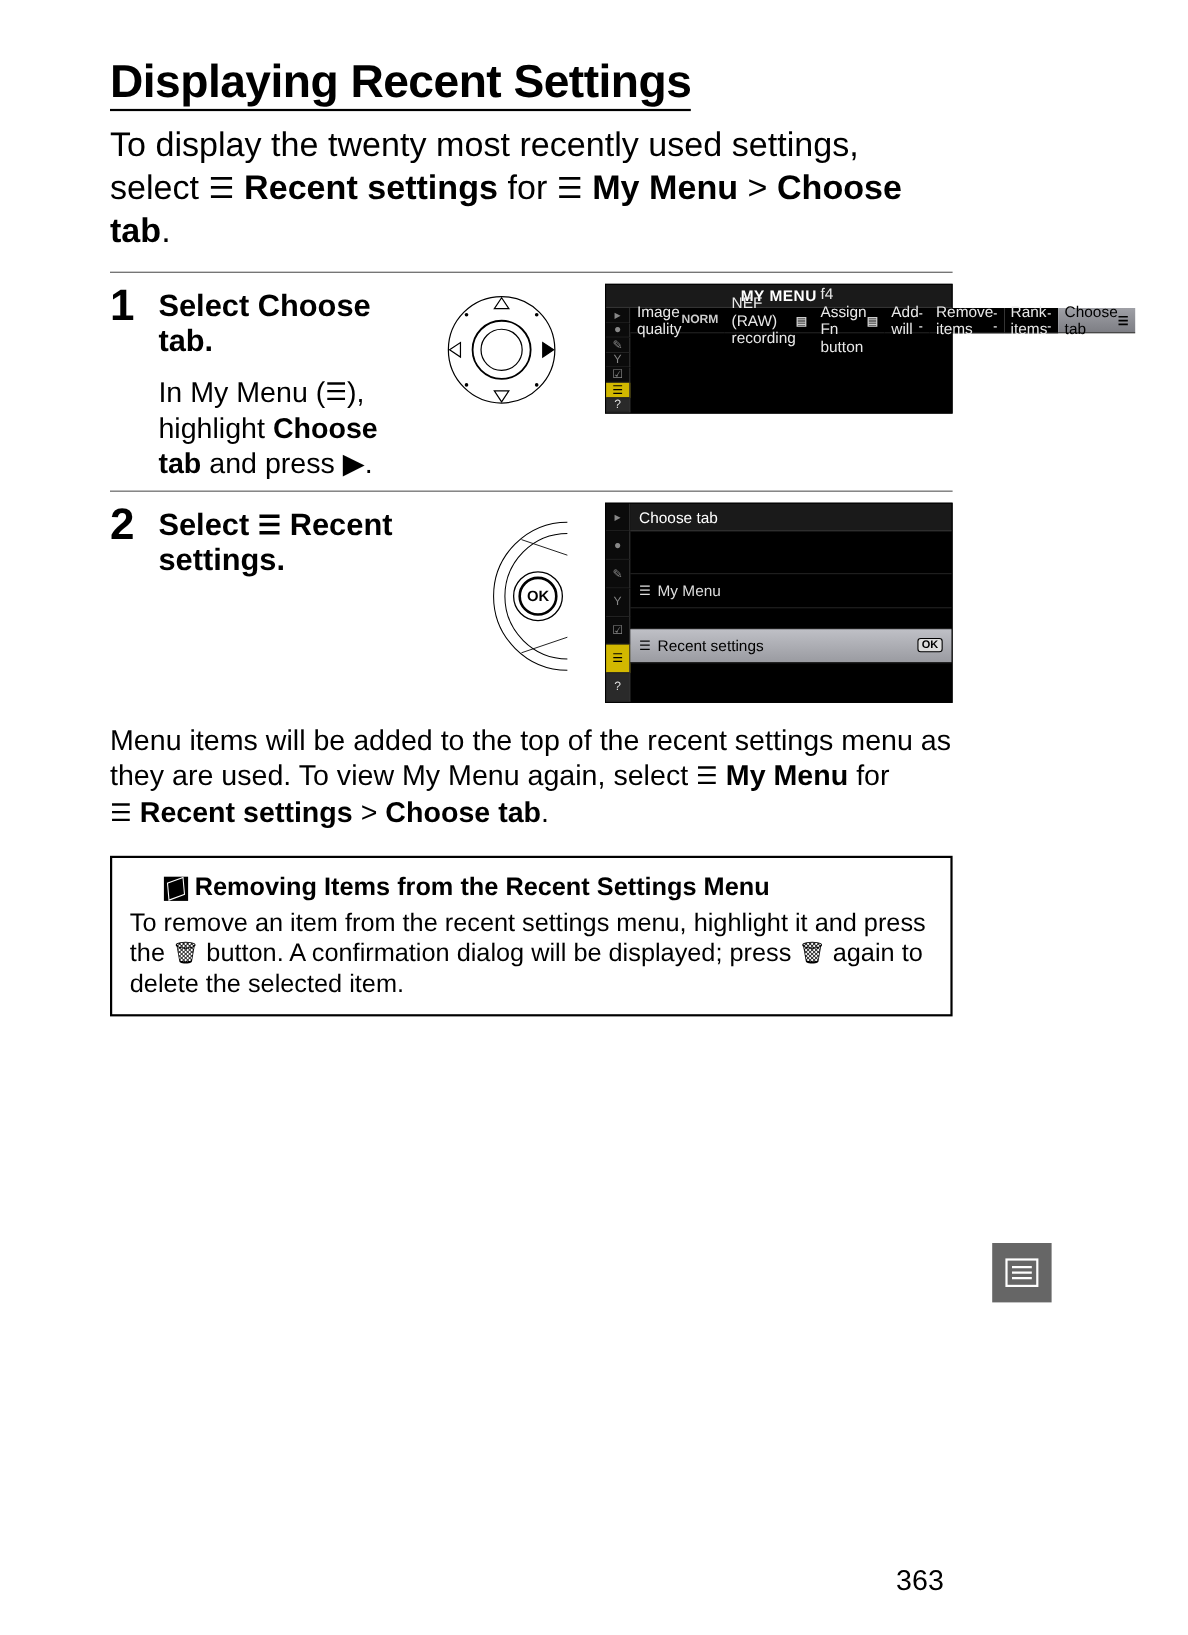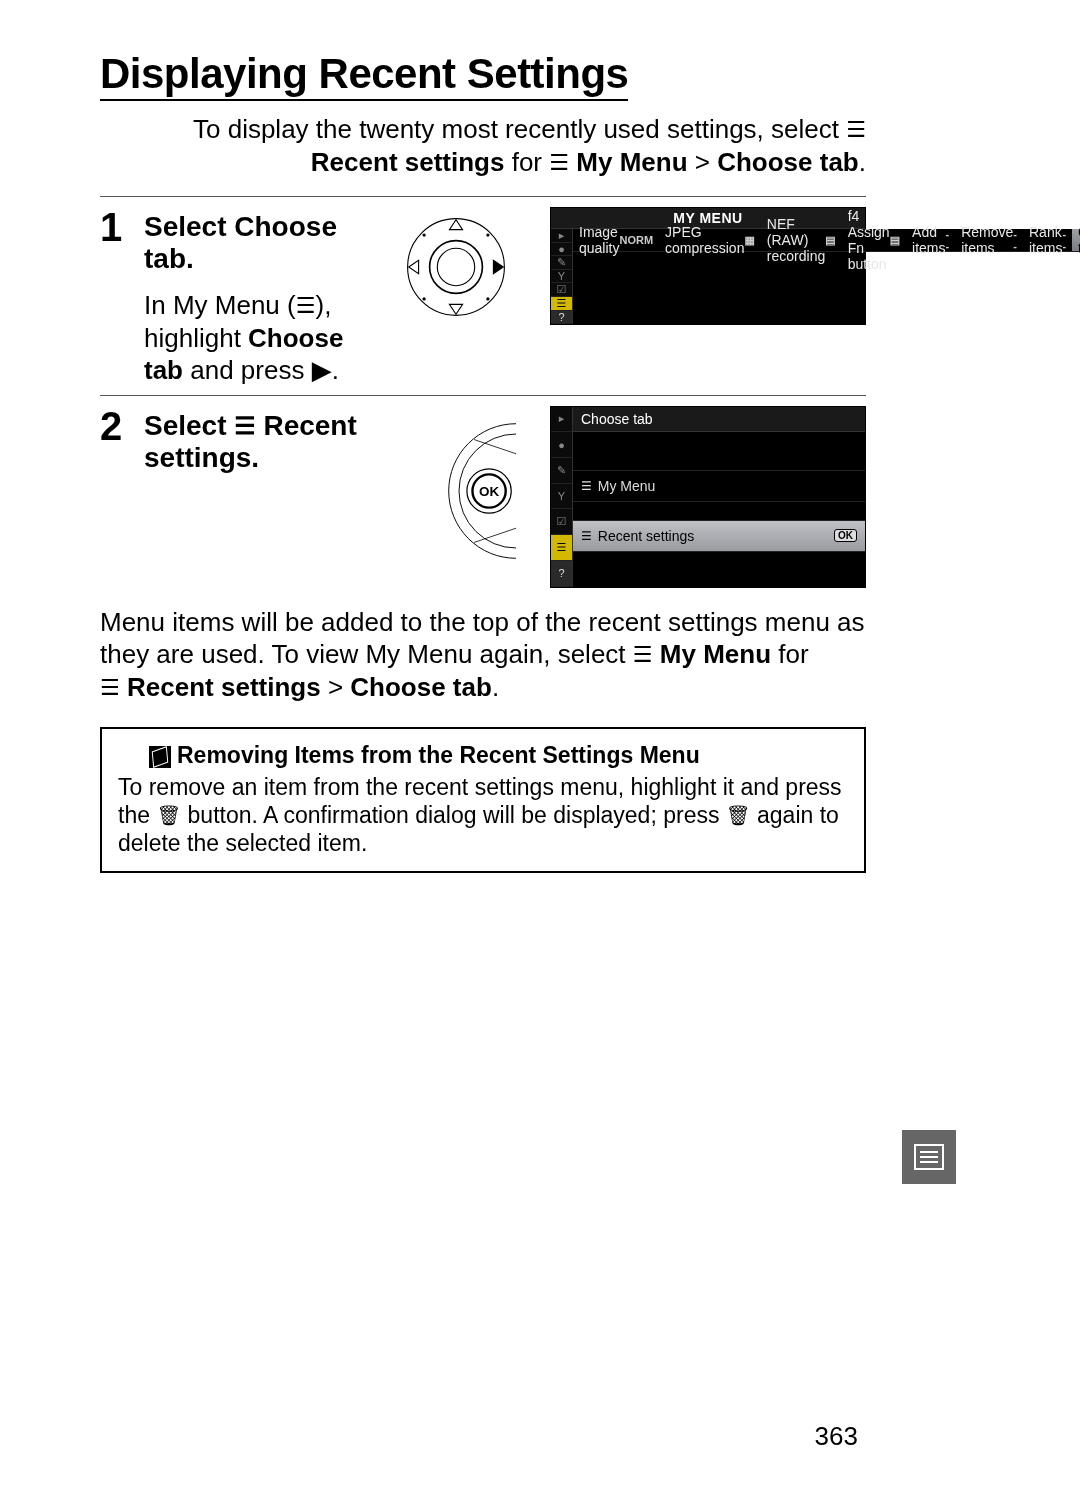--- a/index.html
+++ b/index.html
@@ -22,24 +22,23 @@
     font-size: 42px;
     font-weight: 700;
     margin: 0 0 6px 0;
     letter-spacing: -0.5px;
     border-bottom: 2px solid #000;
     display: inline-block;
     padding-bottom: 1px;
   }
 
   .intro {
-    font-size: 26px;
+    font-size: 31px;
     line-height: 1.25;
     margin: 6px 0 18px 0;
-    text-align: right;
   }
   .intro b { font-weight: 700; }
 
   hr.rule {
     border: none;
     border-top: 1px solid #555;
     margin: 4px 0 10px;
   }
 
   
@@ -348,33 +347,29 @@
             <div class="tab-cell">☑</div>
             <div class="tab-cell hl">☰</div>
             <div class="tab-cell sel">?</div>
           </div>
           <div class="list-col">
             <div class="list-row">
               <span>Image quality</span>
                 <span class="val">NORM</span>
             </div>
             <div class="list-row">
-              <span>JPEG compression</span>
-                <span class="val">▦</span>
-            </div>
-            <div class="list-row">
               <span>NEF (RAW) recording</span>
                 <span class="val">▤</span>
             </div>
             <div class="list-row">
               <span>f4 Assign Fn button</span>
                 <span class="val">▤</span>
             </div>
             <div class="list-row">
-              <span>Add items</span>
+              <span>Add will</span>
                 <span class="val">--</span>
             </div>
             <div class="list-row">
               <span>Remove items</span>
                 <span class="val">--</span>
             </div>
             <div class="list-row">
               <span>Rank items</span>
                 <span class="val">--</span>
             </div>

